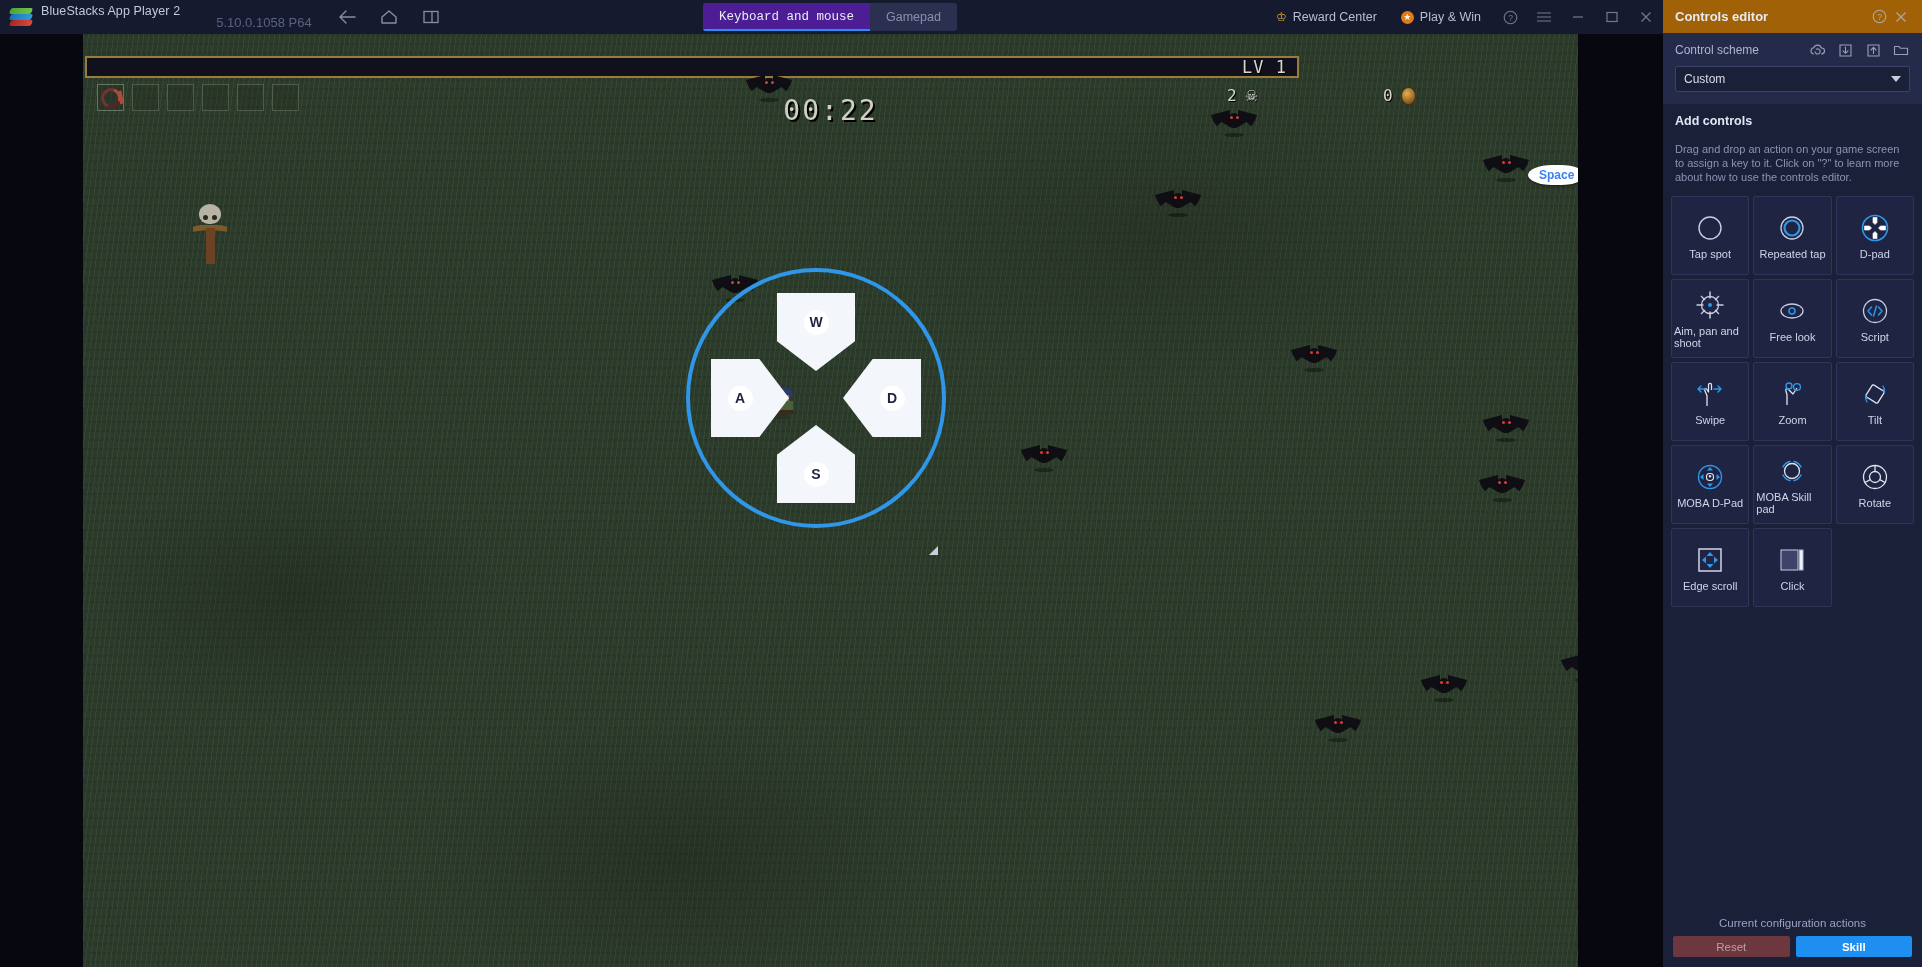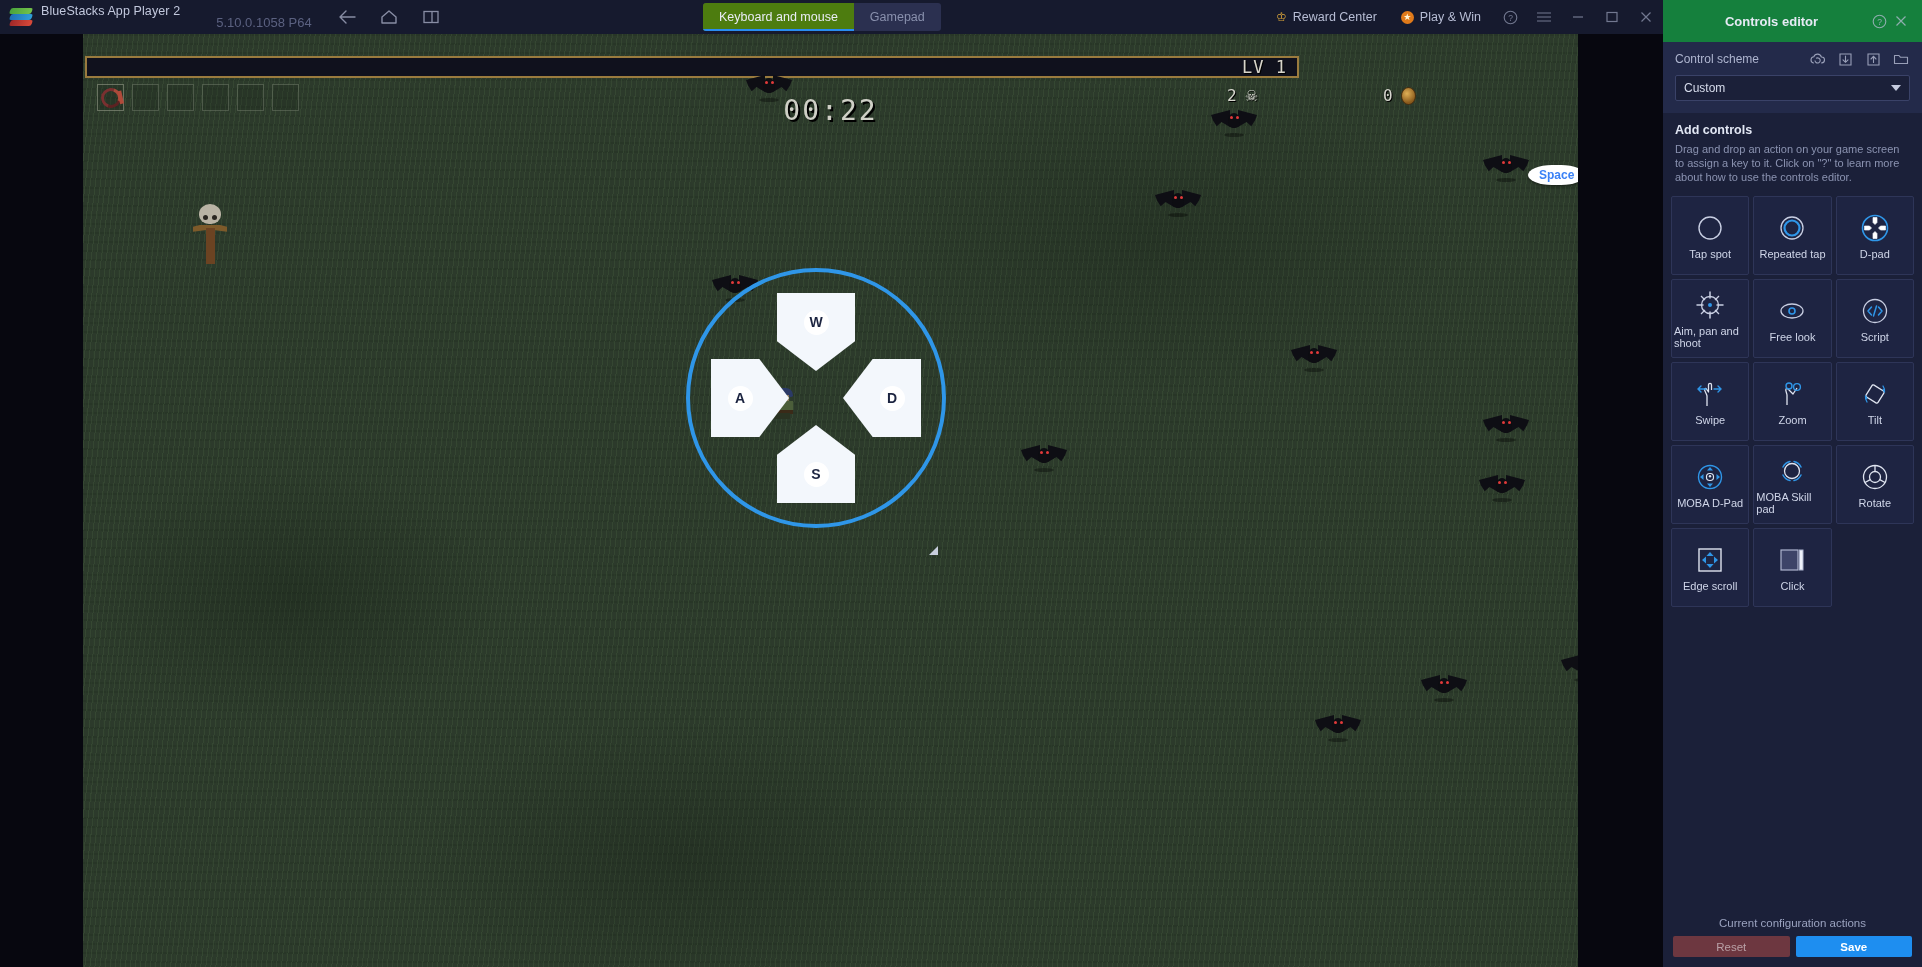--- a/index.html
+++ b/index.html
@@ -42,21 +42,21 @@
     position: absolute; left: 703px; top: 3px;
     display: flex; height: 28px;
     background: #2b3050;
     border-radius: 3px; overflow: hidden;
   }
   .tab {
     padding: 0 16px; height: 28px; display: flex; align-items: center;
     font-size: 12.5px; color: #8990ad; cursor: pointer;
     position: relative; white-space: nowrap;
   }
-  .tab.active { color: #e9ecf5; background: #4d7c0f; }
+  .tab.active { color: #e9ecf5; background: #4c1d95; font-family: Liberation Mono, monospace; }
   .tab.active::after {
     content: ''; position: absolute; left: 0; right: 0; bottom: 0;
     height: 2px; background: #2a8df2;
   }
 
   .top-right { position: absolute; right: 0; top: 0; height: 34px; display: flex; align-items: center; }
   .tr-item {
     display: flex; align-items: center; gap: 6px;
     padding: 0 12px; height: 34px; font-size: 12.5px; color: #b7bdd4; cursor: pointer;
   }
@@ -224,43 +224,43 @@
 
   
   .panel {
     position: absolute; right: 0; top: 0;
     width: 259px; height: 967px;
     background: #1b2039;
     display: flex; flex-direction: column;
     z-index: 50;
   }
   .panel-head {
-    height: 42px; display: flex; align-items: center;
-    padding: 0 10px 0 12px; background: #15803d; text-align: center;
+    height: 33px; display: flex; align-items: center;
+    padding: 0 10px 0 12px; background: #a16207;
   }
   .panel-title { font-size: 13px; font-weight: 700; color: #e6eaf5; flex: 1; }
   .phbtn { width: 22px; height: 22px; display:flex; align-items:center; justify-content:center; cursor:pointer; opacity:.75; }
 
   .scheme-block { background:#232a4a; padding: 8px 12px 12px; }
   .scheme-row { display:flex; align-items:center; margin-bottom: 7px; }
   .scheme-label { font-size: 12px; color: #aeb5cf; flex:1; }
   .scheme-icons { display:flex; gap: 10px; }
   .sico { width:18px; height:18px; display:flex; align-items:center; justify-content:center; cursor:pointer; opacity:.8; }
   .scheme-select {
     height: 26px; background:#1b2039; border:1px solid #3a4268; border-radius:2px;
     display:flex; align-items:center; padding: 0 8px;
     font-size: 12px; color:#d7dcec; cursor:pointer; position:relative;
   }
   .scheme-select .caret {
     margin-left:auto; width:0;height:0;
     border-left:5px solid transparent;border-right:5px solid transparent;border-top:6px solid #c5cbdf;
   }
 
   .add-block { padding: 10px 12px 4px; }
-  .add-title { font-size: 12.5px; font-weight:700; color:#e2e7f4; margin-bottom: 5px; }
+  .add-title { font-size: 12.5px; font-weight:700; color:#e2e7f4; margin-bottom: 14px; }
   .add-desc { font-size: 11px; color: #8b93b1; line-height: 14px; }
 
   .tiles { display: grid; grid-template-columns: repeat(3, 1fr); gap: 4px; padding: 8px 8px 0; }
   .tile {
     background: #1e2442; border:1px solid #2e3558; border-radius:2px;
     height: 79px; display:flex; flex-direction:column; align-items:center; justify-content:center;
     cursor: grab; padding: 4px 2px;
   }
   .tile .tico { height: 34px; display:flex; align-items:center; justify-content:center; margin-bottom: 3px; }
   .tile .tlabel { font-size: 11px; color: #cfd5e8; text-align:left; line-height: 12.5px; }
@@ -704,18 +704,18 @@
             </svg>
         </span>
         <span class="tlabel">Click</span>
       </div>
     </div>
 
     <div class="panel-footer">
       <div class="footer-label">Current configuration actions</div>
       <div class="footer-btns">
         <div class="btn reset">Reset</div>
-        <div class="btn save">Save</div>
+        <div class="btn save">Skill</div>
       </div>
     </div>
   </div>
 
 </div>
 
 </body></html>

